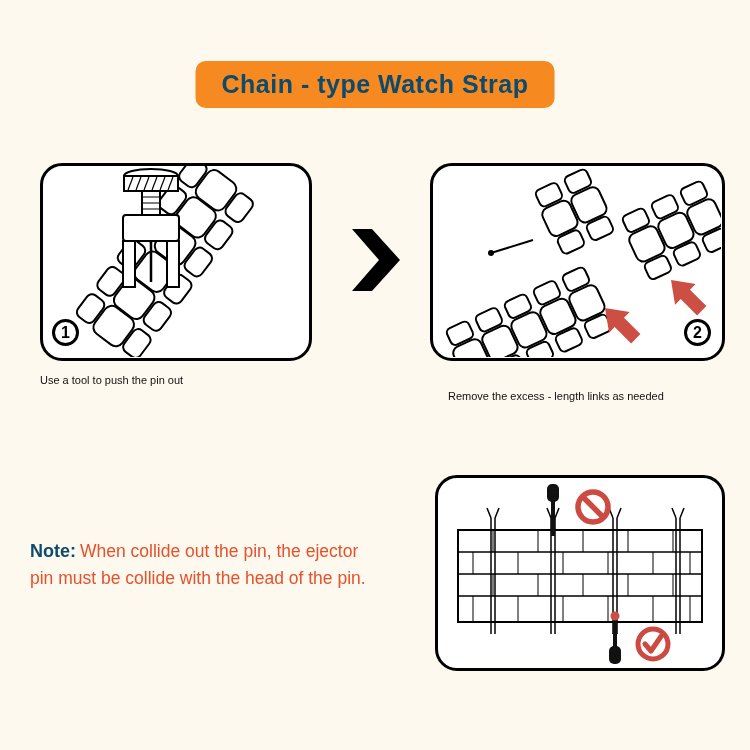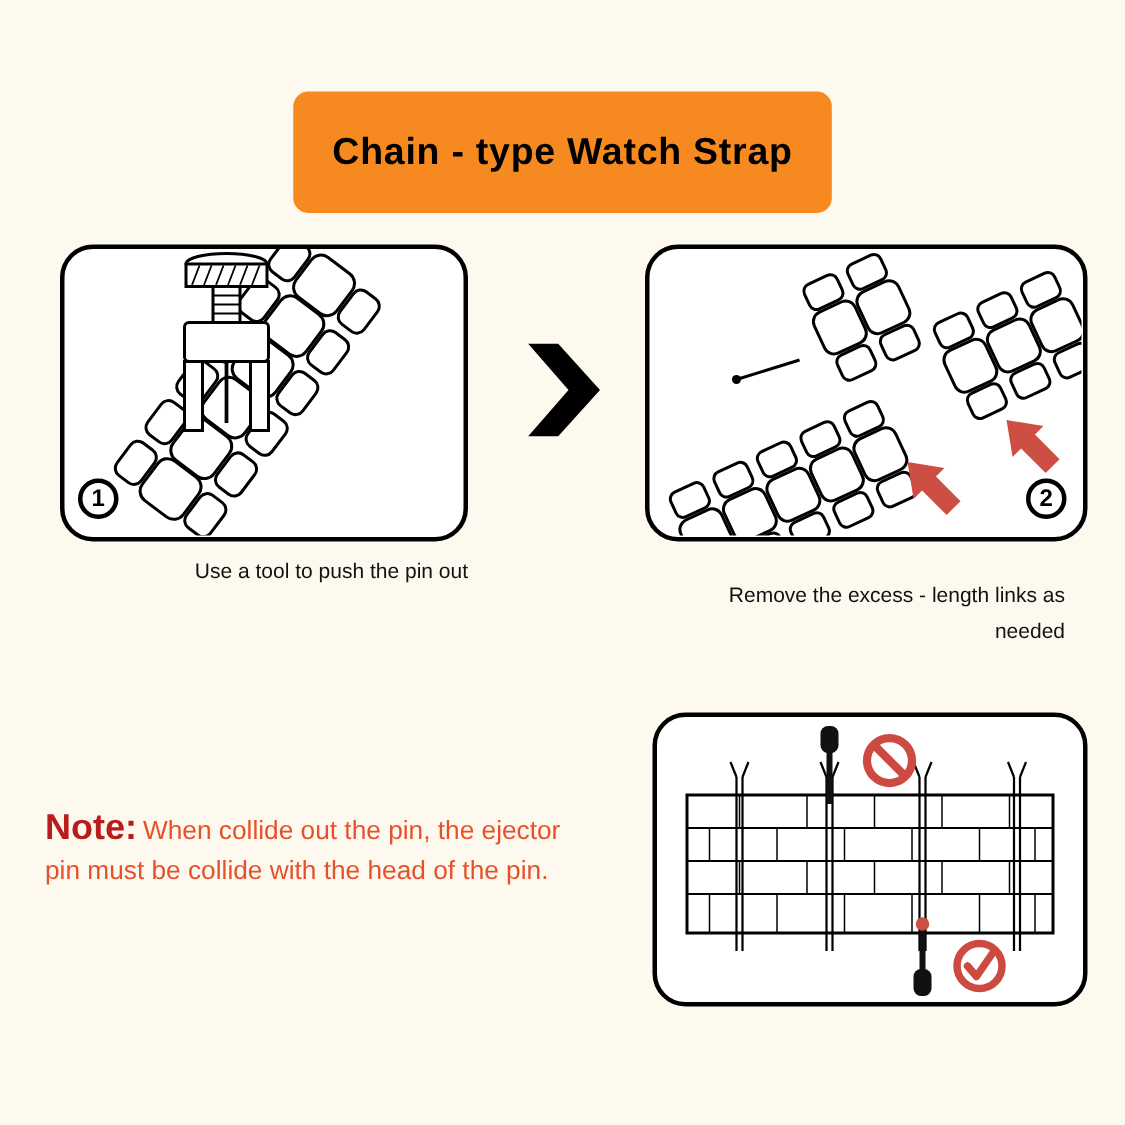--- a/index.html
+++ b/index.html
@@ -9,23 +9,23 @@
     font-family:"Liberation Sans", sans-serif;
     position:relative;
     overflow:hidden;
   }
   .sheet { position:absolute; inset:0; }
 
   .banner {
     position:absolute; left:50%; transform:translateX(-50%);
     top:61px;
     background:#f6891f;
-    color:#000000;
+    color:#0c4a6e;
     font-size:25px; font-weight:bold;
-    padding:26px 26px;
+    padding:9px 26px;
     border-radius:10px;
     white-space:nowrap;
     letter-spacing:0.5px;
   }
 
   .panel {
     position:absolute;
     background:#ffffff;
     border:3.5px solid #000;
     border-radius:22px;
@@ -44,32 +44,32 @@
     background:#fff; color:#000;
     z-index:3;
   }
   .badge1 { left:9px;  bottom:12px; }
   .badge2 { right:11px; bottom:12px; }
 
   .chevron { position:absolute; left:352px; top:229px; }
 
   .caption {
     position:absolute;
-    font-size:14px; color:#111;
-    text-align:right; line-height:24px;
+    font-size:11px; color:#111;
+    text-align:left; line-height:24px;
   }
   .cap1 { left:40px;  top:368px; width:272px; }
   .cap2 { left:448px; top:384px; width:262px; }
 
   .note {
     position:absolute; left:30px; top:538px; width:420px;
     font-size:17.5px; line-height:27px;
     color:#e6512c;
   }
-  .note b { color:#b91c1c; font-size:24px; margin-right:4px; }
+  .note b { color:#0c4a6e; font-size:18px; margin-right:4px; }
 
   svg { display:block; }
   .lk   { fill:#ffffff; stroke:#000; stroke-width:2; }
   .tool { fill:#ffffff; stroke:#000; stroke-width:2; }
 </style>
 </head>
 <body>
 
 <div class="sheet">
 

